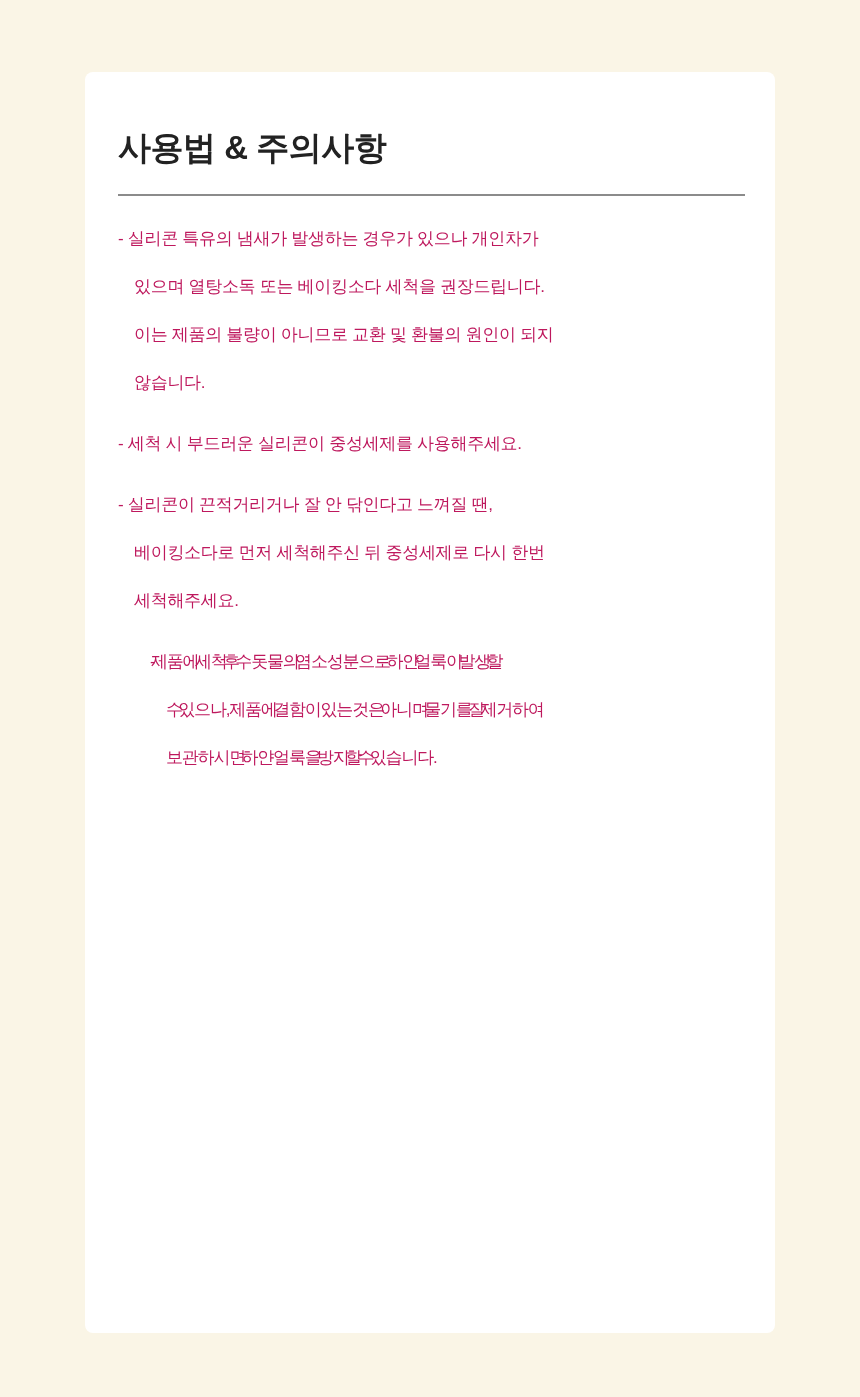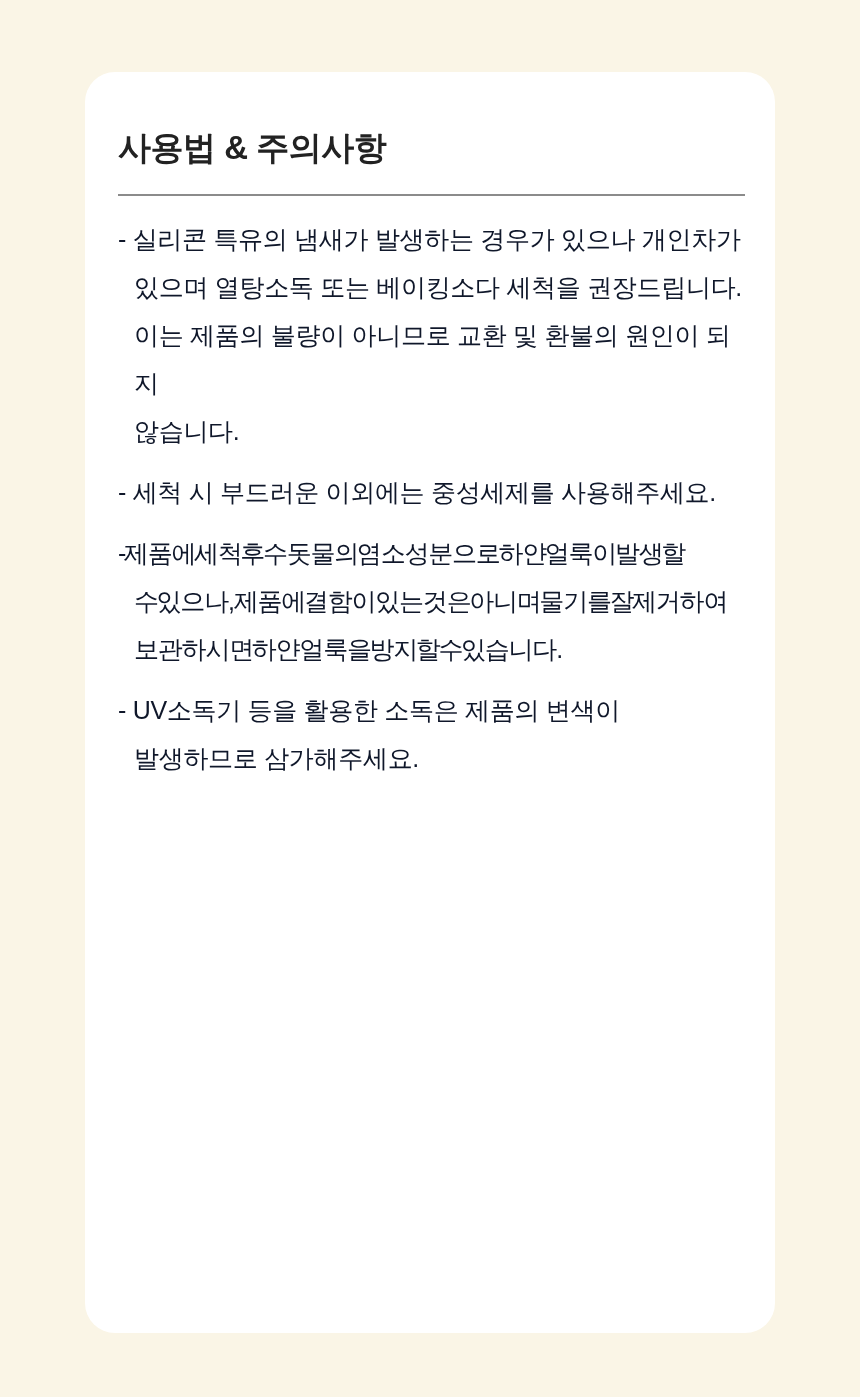--- a/index.html
+++ b/index.html
@@ -14,21 +14,21 @@
     font-family: "Liberation Sans", sans-serif;
     position: relative;
   }
   .card {
     position: absolute;
     left: 85px;
     top: 72px;
     width: 690px;
     height: 1261px;
     background: #FFFFFF;
-    border-radius: 30px;
+    border-radius: 8px;
     box-sizing: border-box;
     padding: 56px 30px 0 33px;
     overflow: hidden;
   }
   .section-title {
     margin: 0;
     font-size: 33px;
     line-height: 40px;
     font-weight: 700;
     color: #222222;
@@ -37,44 +37,46 @@
   .divider {
     border: none;
     border-top: 2px solid #8B8B8B;
     margin: 26px 0 0 0;
   }
   .notes {
     margin-top: 19px;
   }
   .note {
     margin: 0 0 13px 0;
-    font-size: 25px;
+    font-size: 17px;
     line-height: 48px;
-    color: #0f172a;
+    color: #be185d;
     letter-spacing: -0.3px;
     white-space: pre-line;
     padding-left: 16px;
     text-indent: -16px;
   }
   .note.condensed {
     letter-spacing: -1.2px;
     word-spacing: -7px;
+    margin-left: 32px;
   }
 </style>
 </head>
 <body>
 
 <section class="card">
   <h1 class="section-title">사용법 &amp; 주의사항</h1>
   <hr class="divider">
   <div class="notes">
     <p class="note">- 실리콘 특유의 냄새가 발생하는 경우가 있으나 개인차가
 있으며 열탕소독 또는 베이킹소다 세척을 권장드립니다.
 이는 제품의 불량이 아니므로 교환 및 환불의 원인이 되지
 않습니다.</p>
-    <p class="note">- 세척 시 부드러운 이외에는 중성세제를 사용해주세요.</p>
+    <p class="note">- 세척 시 부드러운 실리콘이 중성세제를 사용해주세요.</p>
+    <p class="note">- 실리콘이 끈적거리거나 잘 안 닦인다고 느껴질 땐,
+베이킹소다로 먼저 세척해주신 뒤 중성세제로 다시 한번
+세척해주세요.</p>
     <p class="note condensed">- 제품에 세척 후 수돗물의 염소성분으로 하얀 얼룩이 발생 할
 수 있으나,제품에 결함이있는것은 아니며 물기를 잘 제거하여
 보관하시면 하얀얼룩을 방지 할 수 있습니다.</p>
-    <p class="note">- UV소독기 등을 활용한 소독은 제품의 변색이
-발생하므로 삼가해주세요.</p>
   </div>
 </section>
 
 </body></html>

